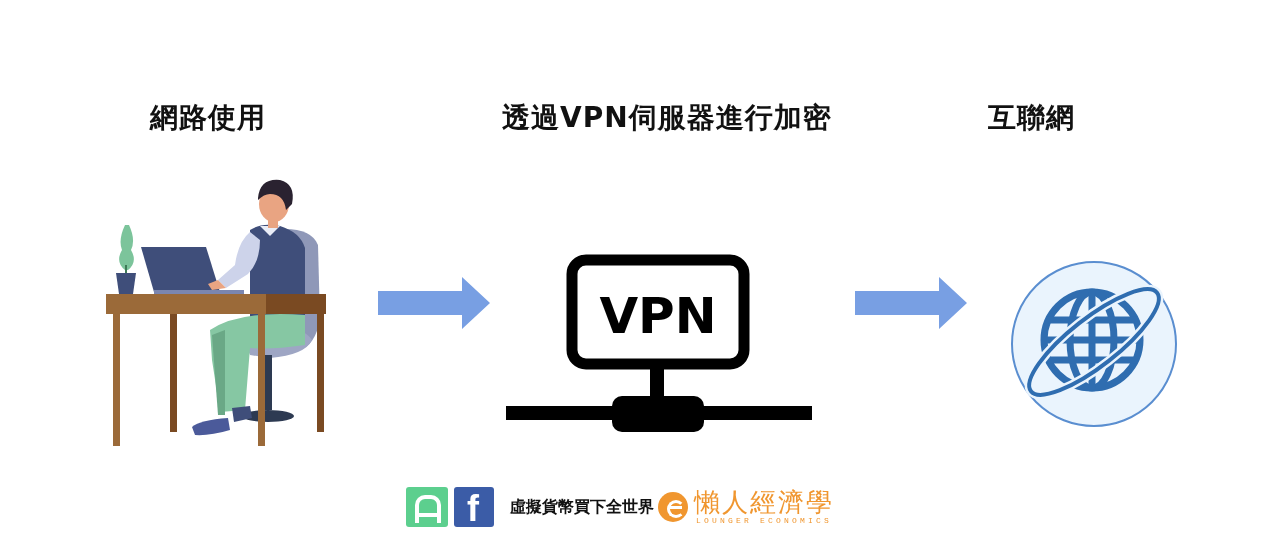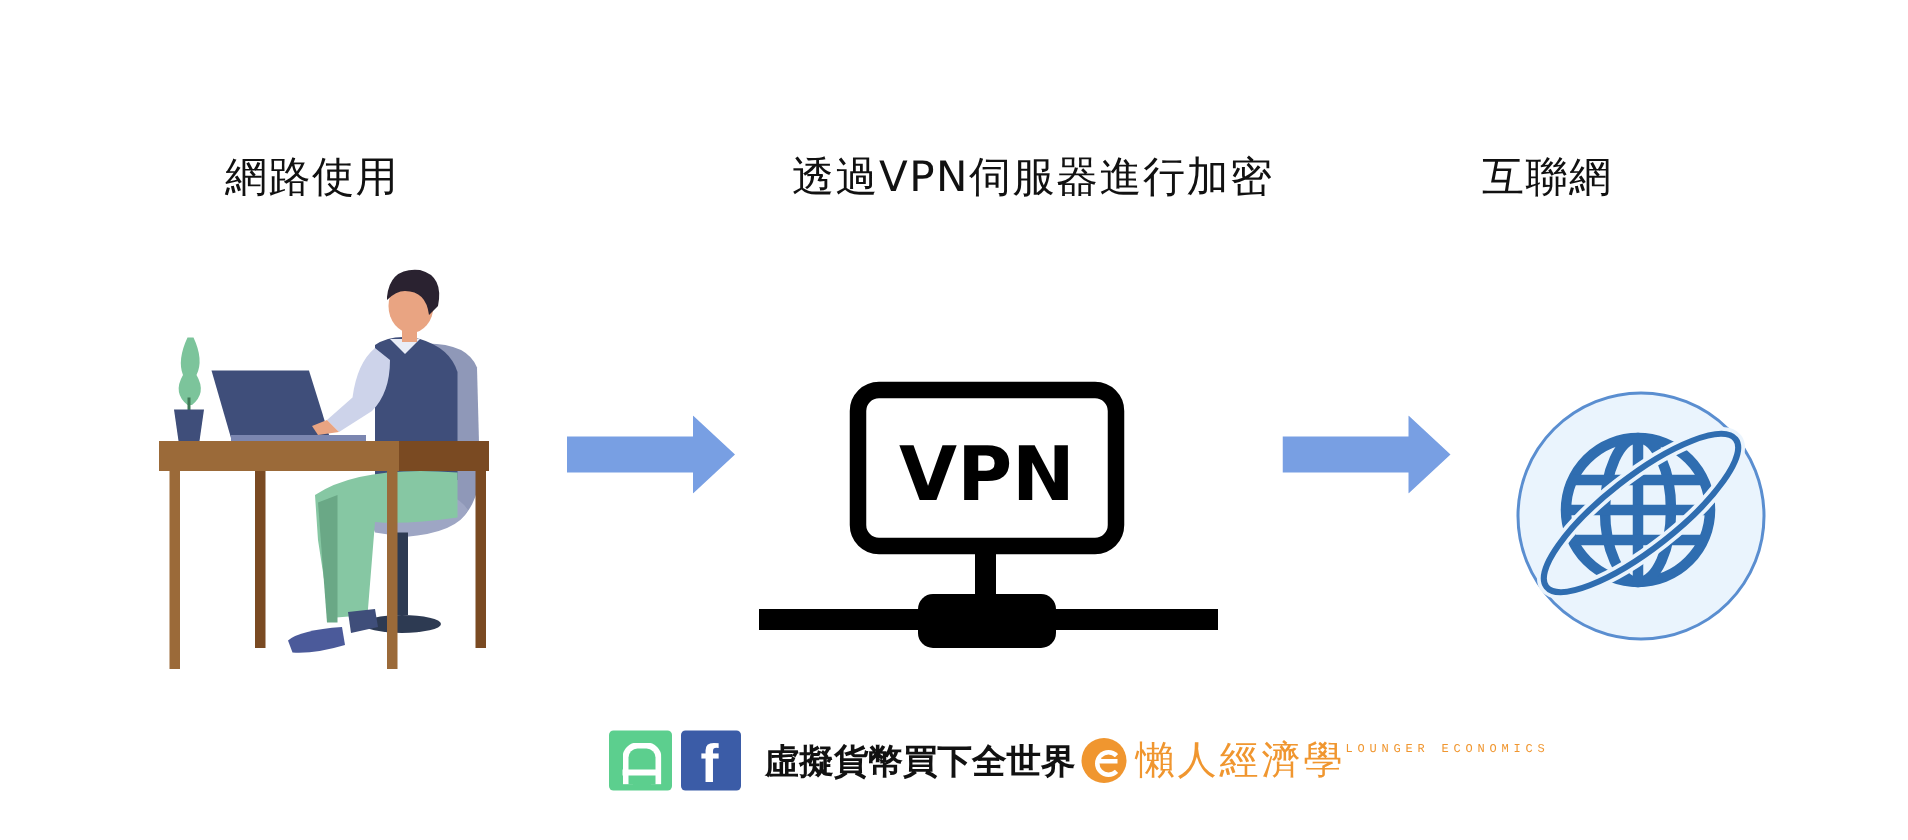--- a/index.html
+++ b/index.html
@@ -1,44 +1,44 @@
 <!DOCTYPE html>
 <html><head>
   <meta charset="utf-8">
   <style>
     html, body { margin: 0; padding: 0; background: #ffffff; }
     body { width: 1272px; height: 560px; position: relative; overflow: hidden;
            font-family: "DejaVu Sans", "Liberation Sans", sans-serif; }
     .abs { position: absolute; }
-    .heading { font-size: 28px; font-weight: 400; color: #111111; white-space: nowrap;
+    .heading { font-size: 28px; font-weight: 700; color: #111111; white-space: nowrap;
                letter-spacing: 1px; line-height: 1; }
     #h-left { left: 150px; top: 104px; }
-    #h-mid { left: 528px; top: 104px; }
+    #h-mid { left: 502px; top: 104px; }
     #h-right { left: 988px; top: 104px; }
     .arrow { position: absolute; }
     #arrow1 { left: 378px; top: 277px; }
     #arrow2 { left: 855px; top: 277px; }
     #person { left: 100px; top: 170px; }
     #vpn { left: 500px; top: 248px; text-align: center; }
     #globe { left: 1006px; top: 258px; }
     #footer { left: 406px; top: 487px; height: 40px; display: flex; align-items: center; }
     .logo-a { width: 42px; height: 40px; background: #5ccf8e; border-radius: 3px; position: relative; margin-right: 6px; }
     .logo-a::after { content: ""; position: absolute; left: 9px; top: 8px; width: 18px; height: 24px;
                      border: 4px solid #ffffff; border-bottom: none; border-radius: 10px 10px 0 0; }
     .logo-a .inner { position: absolute; left: 9px; top: 26px; width: 25px; height: 4px; background: #ffffff; }
     .logo-f { width: 40px; height: 40px; background: #3b5ca7; border-radius: 3px; position: relative; color: #fff;
               font-family: "Liberation Sans", sans-serif; font-weight: bold; font-size: 36px; overflow: hidden; }
     .logo-f span { position: absolute; left: 13px; top: 4px; line-height: 1; }
-    .footer-text { font-size: 23px; font-weight: bold; color: #111; margin-left: 16px; letter-spacing: 0px; white-space: nowrap; }
+    .footer-text { font-size: 16px; font-weight: bold; color: #111; margin-left: 16px; letter-spacing: 0px; white-space: nowrap; }
     .brand { display: flex; align-items: center; margin-left: 4px; }
     .brand-mark { width: 30px; height: 30px; border-radius: 50%; background: #f0962f; position: relative; margin-right: 6px; }
     .brand-mark::before { content: ""; position: absolute; left: 9px; top: 8px; width: 12px; height: 12px;
                           border: 3px solid #fff; border-radius: 50%; border-right-color: transparent; }
     .brand-mark::after { content: ""; position: absolute; left: 10px; top: 14px; width: 14px; height: 3px; background: #fff; }
-    .brand-text { display: flex; flex-direction: row; line-height: 1; text-align: center; }
+    .brand-text { display: flex; flex-direction: column; line-height: 1; text-align: center; }
     .brand-cn { font-size: 26px; color: #f0962f; letter-spacing: 2px; font-family: "DejaVu Serif", serif; }
     .brand-en { font-size: 8px; color: #f0962f; letter-spacing: 3.2px; margin-top: 2px; font-family: Liberation Mono, monospace; }
   </style>
 </head>
 <body>
 
 <div id="h-left" class="abs heading">網路使用</div>
 <div id="h-mid" class="abs heading">透過VPN伺服器進行加密</div>
 <div id="h-right" class="abs heading">互聯網</div>
 

